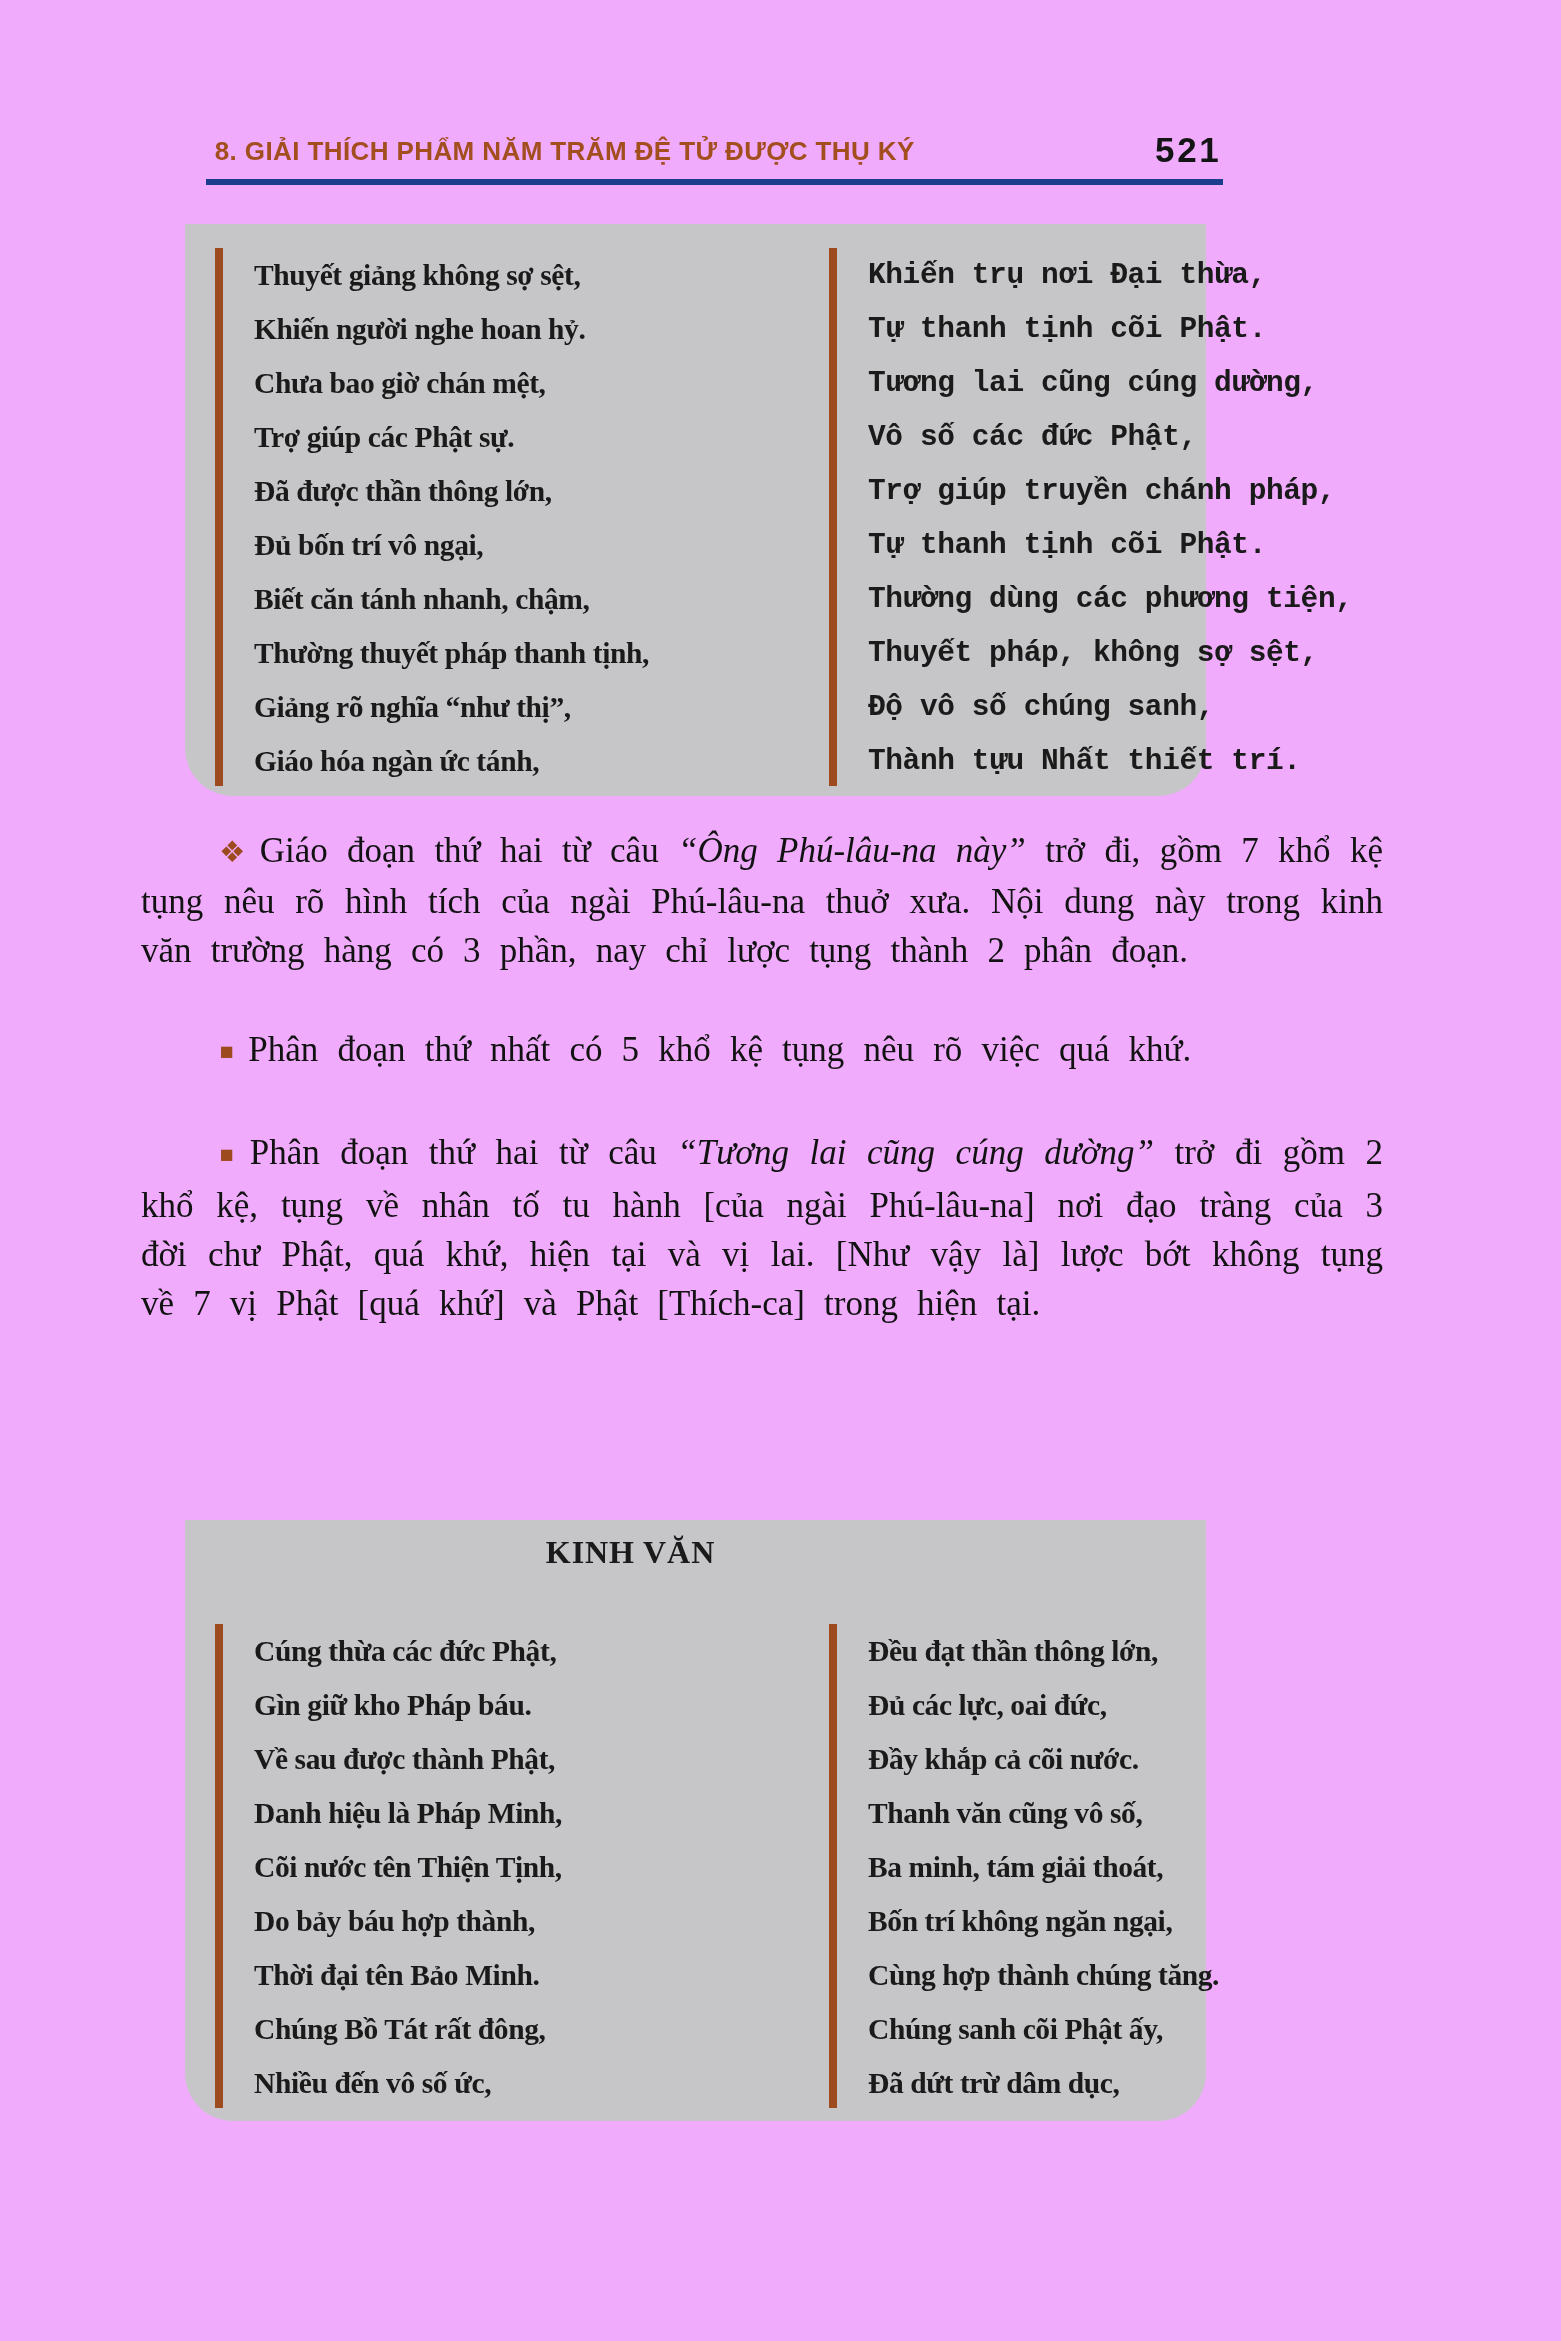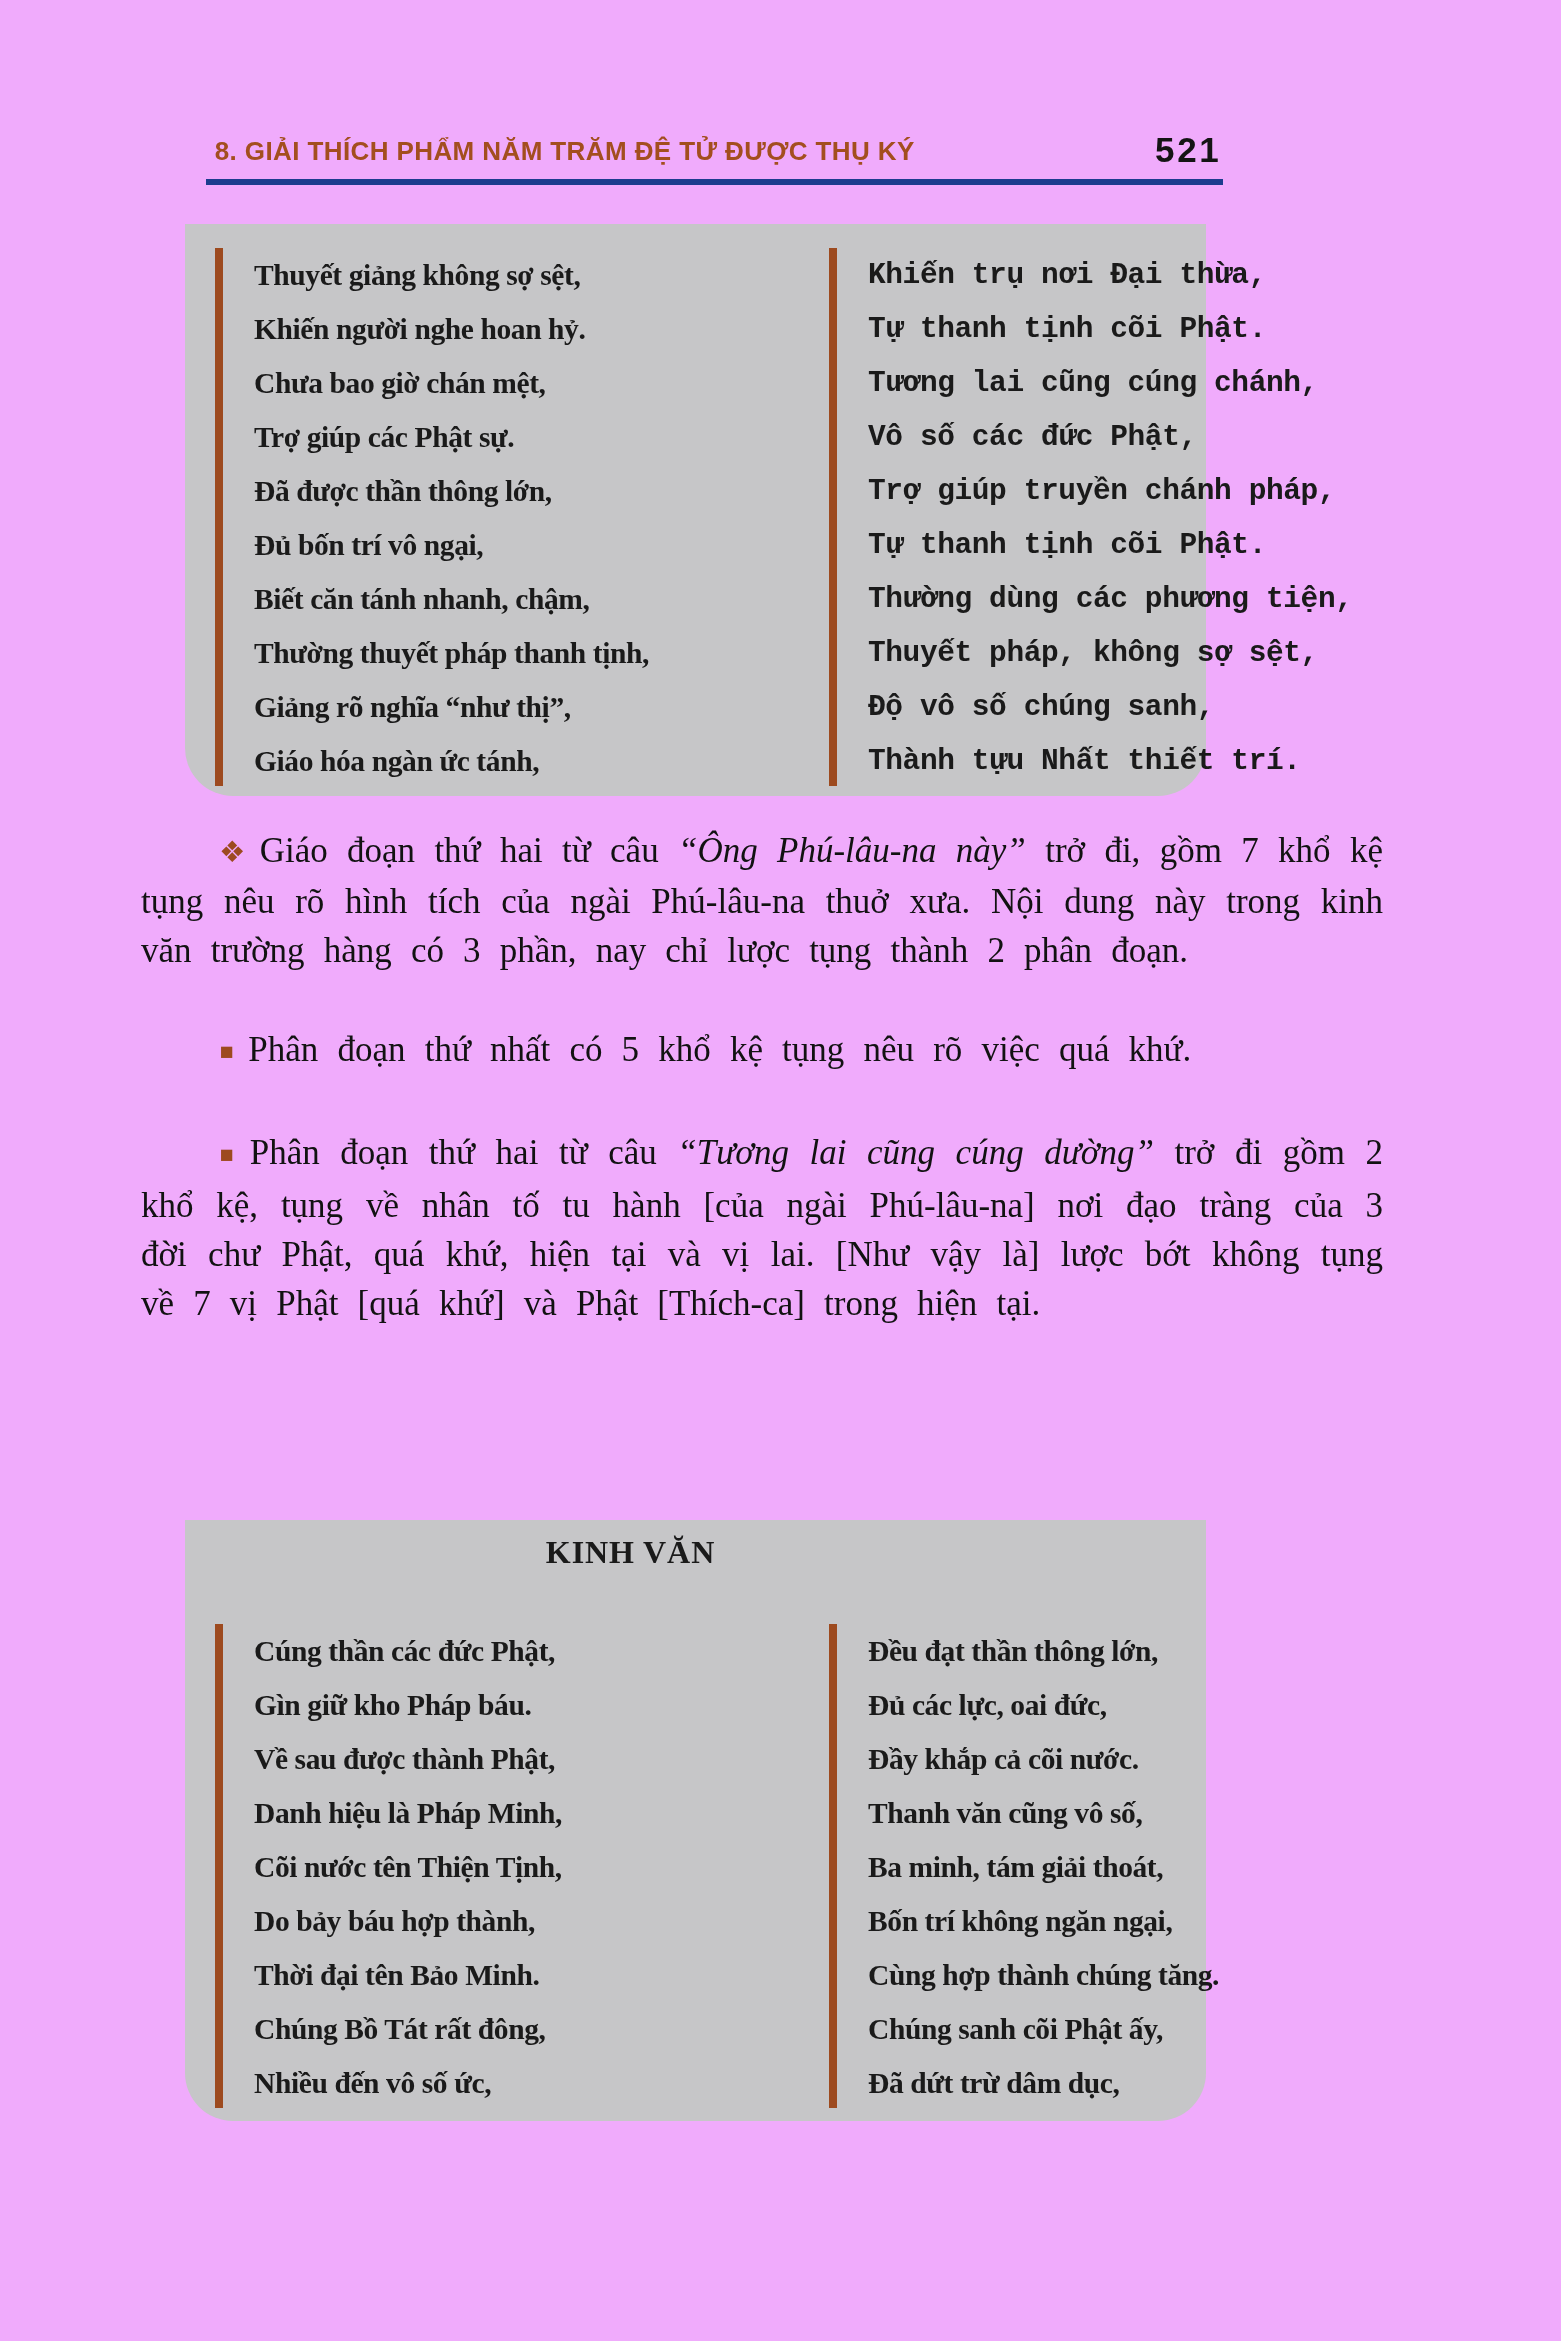--- a/index.html
+++ b/index.html
@@ -82,21 +82,21 @@
         <div class="verse-line">Đủ bốn trí vô ngại,</div>
         <div class="verse-line">Biết căn tánh nhanh, chậm,</div>
         <div class="verse-line">Thường thuyết pháp thanh tịnh,</div>
         <div class="verse-line">Giảng rõ nghĩa “như thị”,</div>
         <div class="verse-line">Giáo hóa ngàn ức tánh,</div>
       </div>
     <div class="verse-col col-right">
 
     <div class="verse-line">Khiến trụ nơi Đại thừa,</div>
         <div class="verse-line">Tự thanh tịnh cõi Phật.</div>
-        <div class="verse-line">Tương lai cũng cúng chánh,</div>
+        <div class="verse-line">Tương lai cũng cúng dường,</div>
         <div class="verse-line">Vô số các đức Phật,</div>
         <div class="verse-line">Trợ giúp truyền chánh pháp,</div>
         <div class="verse-line">Tự thanh tịnh cõi Phật.</div>
         <div class="verse-line">Thường dùng các phương tiện,</div>
         <div class="verse-line">Thuyết pháp, không sợ sệt,</div>
         <div class="verse-line">Độ vô số chúng sanh,</div>
         <div class="verse-line">Thành tựu Nhất thiết trí.</div>
       </div>
   </div>
 
@@ -105,21 +105,21 @@
 
     <p><span class="bullet square">▪</span><span><span class="seg">Phân đoạn thứ nhất có 5 khổ kệ tụng nêu rõ việc quá khứ.</span></span></p>
 
     <p><span class="bullet square">▪</span><span><span class="seg">Phân đoạn thứ hai từ câu </span><span class="seg italic">“Tương lai cũng cúng dường”</span><span class="seg"> trở đi gồm 2 khổ kệ, tụng về nhân tố tu hành [của ngài Phú-lâu-na] nơi đạo tràng của 3 đời chư Phật, quá khứ, hiện tại và vị lai. [Như vậy là] lược bớt không tụng về 7 vị Phật [quá khứ] và Phật [Thích-ca] trong hiện tại.</span></span></p>
   </div>
 
   <div class="verse-box" id="box2">
     <div class="kinh-van-title">KINH VĂN</div>
     <div class="verse-col col-left">
 
-    <div class="verse-line">Cúng thần các đức Phật,</div>
+    <div class="verse-line">Cúng thừa các đức Phật,</div>
         <div class="verse-line">Gìn giữ kho Pháp báu.</div>
         <div class="verse-line">Về sau được thành Phật,</div>
         <div class="verse-line">Danh hiệu là Pháp Minh,</div>
         <div class="verse-line">Cõi nước tên Thiện Tịnh,</div>
         <div class="verse-line">Do bảy báu hợp thành,</div>
         <div class="verse-line">Thời đại tên Bảo Minh.</div>
         <div class="verse-line">Chúng Bồ Tát rất đông,</div>
         <div class="verse-line">Nhiều đến vô số ức,</div>
       </div>
     <div class="verse-col col-right">

